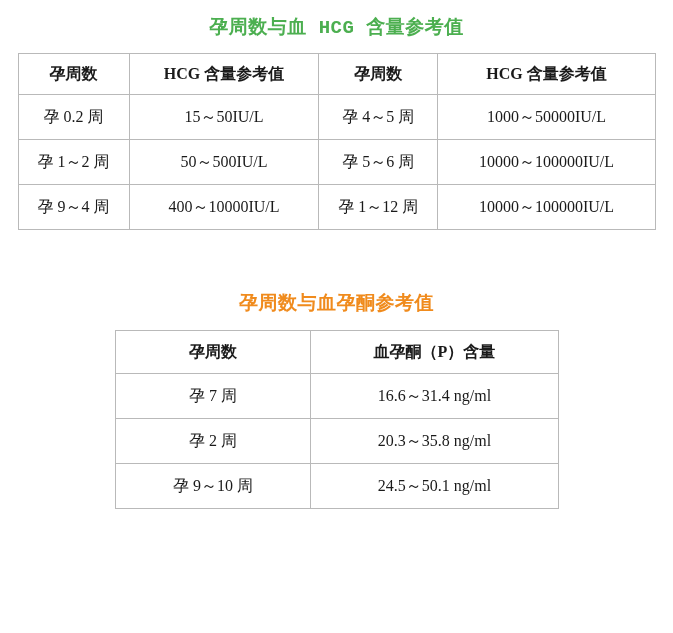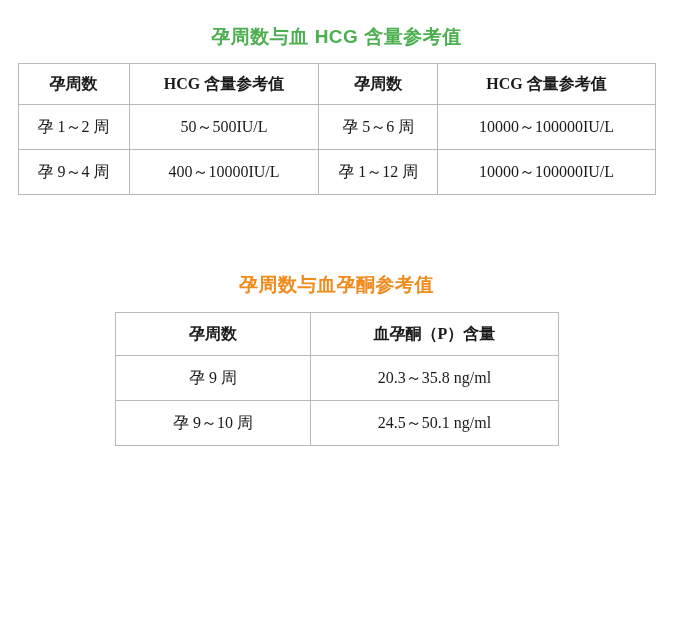--- a/index.html
+++ b/index.html
@@ -21,26 +21,27 @@
   }
   .title {
     text-align: center;
     font-weight: bold;
     font-size: 19px;
     letter-spacing: 0.5px;
     font-family: "Liberation Sans", "DejaVu Sans", sans-serif;
   }
   .title-hcg {
     color: #4caf50;
-    margin-top: 24px;
+    margin-top: 14px;
     margin-bottom: 13px;
+    font-family: Liberation Mono, monospace;
   }
   .title-prog {
     color: #f08b1d;
-    margin-top: 17px;
+    margin-top: 0;
     margin-bottom: 14px;
   }
   table {
     border-collapse: collapse;
     font-size: 16px;
   }
   .tbl-hcg {
     width: 638px;
     margin: 0 auto;
   }
@@ -96,20 +97,26 @@
     <thead>
       <tr>
         <th class="c0">孕周数</th>
         <th class="c1">HCG 含量参考值</th>
         <th class="c2">孕周数</th>
         <th class="c3">HCG 含量参考值</th>
       </tr>
     </thead>
     <tbody>
       <tr>
+        <td class="c0">孕 0.2 周</td>
+        <td class="c1">15～50IU/L</td>
+        <td class="c2">孕 4～5 周</td>
+        <td class="c3">1000～50000IU/L</td>
+      </tr>
+      <tr>
         <td class="c0">孕 1～2 周</td>
         <td class="c1">50～500IU/L</td>
         <td class="c2">孕 5～6 周</td>
         <td class="c3">10000～100000IU/L</td>
       </tr>
       <tr>
         <td class="c0">孕 9～4 周</td>
         <td class="c1">400～10000IU/L</td>
         <td class="c2">孕 1～12 周</td>
         <td class="c3">10000～100000IU/L</td>
@@ -123,21 +130,25 @@
 
   <table class="tbl-prog">
     <thead>
       <tr>
         <th class="p0">孕周数</th>
         <th class="p1">血孕酮（P）含量</th>
       </tr>
     </thead>
     <tbody>
       <tr>
-        <td class="p0">孕 9 周</td>
+        <td class="p0">孕 7 周</td>
+        <td class="p1">16.6～31.4 ng/ml</td>
+      </tr>
+      <tr>
+        <td class="p0">孕 2 周</td>
         <td class="p1">20.3～35.8 ng/ml</td>
       </tr>
       <tr>
         <td class="p0">孕 9～10 周</td>
         <td class="p1">24.5～50.1 ng/ml</td>
       </tr>
     </tbody>
   </table>
 
 </div>

